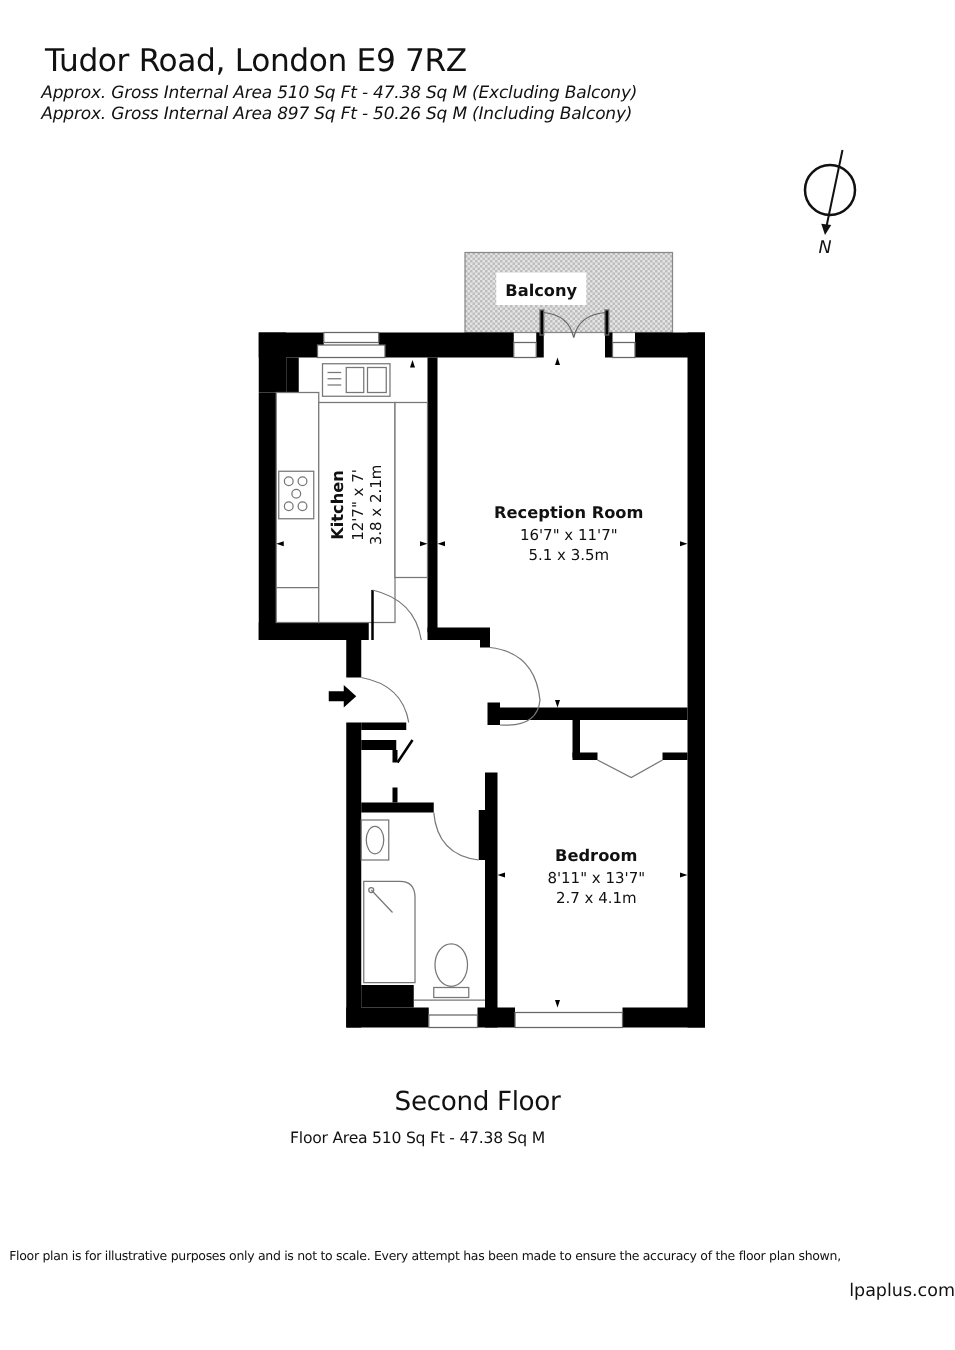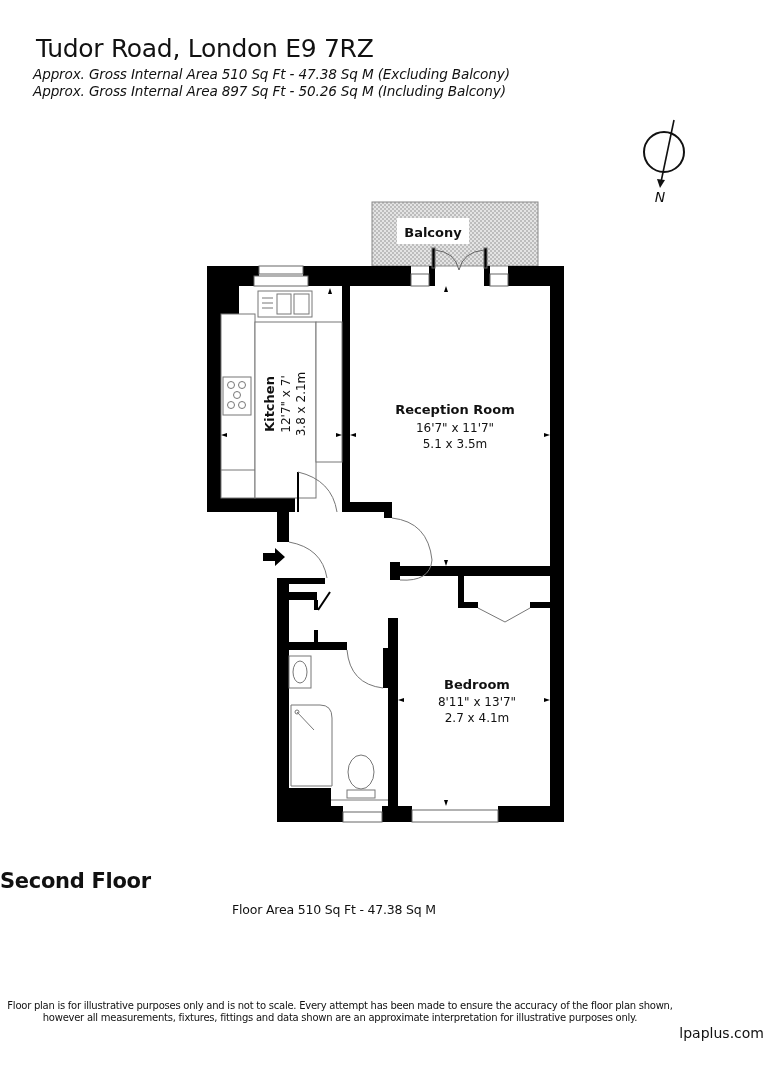--- a/index.html
+++ b/index.html
@@ -5,21 +5,21 @@
   html, body { margin: 0; padding: 0; background: #ffffff; }
   body { width: 764px; height: 1080px; position: relative; overflow: hidden;
          font-family: "DejaVu Sans", sans-serif; color: #111; }
   .abs { position: absolute; }
   .title { left: 36px; top: 34px; font-size: 25px; font-weight: normal; letter-spacing: -0.3px; white-space: nowrap; }
   .sub { left: 33px; font-size: 13.6px; white-space: nowrap; letter-spacing: -0.15px; font-style: italic; }
   .sub1 { top: 66px; }
   .sub2 { top: 83px; }
   .plan { left: 0; top: 0; }
   .room-label { text-anchor: middle; font-family: "DejaVu Sans", sans-serif; fill: #111; }
-  .floor-title { left: 0; width: 764px; top: 869px; font-size: 21px; font-weight: bold; letter-spacing: -0.3px; }
+  .floor-title { left: 0; width: 764px; top: 869px; text-align: center; font-size: 21px; font-weight: normal; letter-spacing: -0.3px; }
   .floor-area { left: 0; width: 668px; top: 902px; text-align: center; font-size: 12.5px; letter-spacing: -0.2px; }
   .disclaimer { left: 0; width: 680px; top: 1000px; text-align: center; font-size: 10px; line-height: 12px; letter-spacing: -0.25px; }
   .website { left: 0; width: 764px; top: 1025px; text-align: right; font-size: 14px; }
   .compass { left: 640px; top: 118px; }
 </style>
 </head>
 <body>
 
 <div class="abs title">Tudor Road, London E9 7RZ</div>
 <div class="abs sub sub1">Approx. Gross Internal Area 510 Sq Ft - 47.38 Sq M (Excluding Balcony)</div>
@@ -172,15 +172,14 @@
     <polygon points="446,566 444,560 448,560"></polygon>
     <polygon points="446,806 444,800 448,800"></polygon>
   </g>
 </svg>
 
 <div class="abs floor-title">Second Floor</div>
 <div class="abs floor-area">Floor Area 510 Sq Ft - 47.38 Sq M</div>
 
 <div class="abs disclaimer">
   <div>Floor plan is for illustrative purposes only and is not to scale. Every attempt has been made to ensure the accuracy of the floor plan shown,</div>
-  <div>however all measurements, fixtures, fittings and data shown are an approximate interpretation for illustrative purposes only.</div>
 </div>
 <div class="abs website">lpaplus.com</div>
 
 </body></html>

